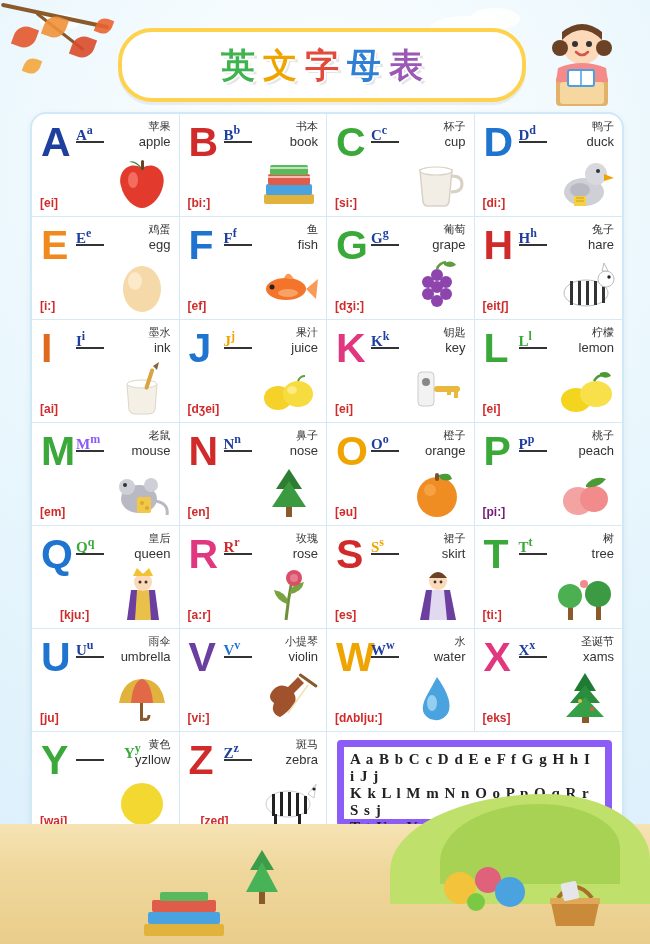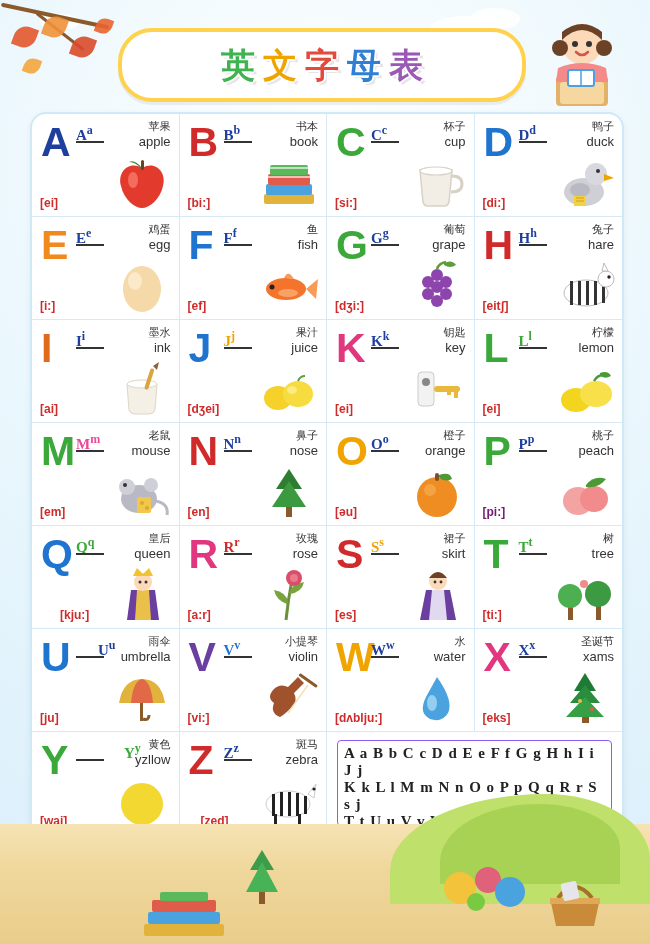--- a/index.html
+++ b/index.html
@@ -113,21 +113,21 @@
   }
   
   .strip{
     grid-column:span 3;
     height:103px;
     border-right:none;
     padding:8px 10px;
     box-sizing:border-box;
   }
   .strip-inner{
-    border:1px solid #8b5cf6;border-radius:4px;height:100%;
+    border:7px solid #8b5cf6;border-radius:4px;height:100%;
     padding:4px 6px;box-sizing:border-box;
     display:flex;flex-direction:column;justify-content:space-around;
     font-family:"Liberation Serif", serif;
     font-size:15px;font-weight:bold;color:#222;letter-spacing:1px;
   }
   
   .watermark{
     position:absolute;left:0;right:0;top:440px;
     text-align:center;
     font-family:"DejaVu Sans", sans-serif;
@@ -381,21 +381,21 @@
         <svg class="pic" viewBox="0 0 62 58">
           <ellipse cx="22" cy="40" rx="15" ry="12" fill="#f3d51f"></ellipse>
           <ellipse cx="42" cy="34" rx="16" ry="13" fill="#f7e04a"></ellipse>
           <path d="M40 21 Q44 14 52 15" stroke="#4c9a36" stroke-width="2.5" fill="none"></path>
           <path d="M46 13 Q54 10 57 16 Q50 20 46 15Z" fill="#4c9a36"></path>
         </svg>
       </div>
 
       <div class="cell">
         <div class="bigletter" style="color:#3aa93a;">M</div>
-        <div class="smallpair" style="color:#ec4899;text-align:center;"><span class="u">M</span><span class="l">m</span></div>
+        <div class="smallpair" style="color:#8b5cf6;text-align:center;"><span class="u">M</span><span class="l">m</span></div>
         <div class="underline"></div>
         <div class="zh">老鼠</div>
         <div class="en">mouse</div>
         <div class="phon" style="color:#d02b2b;">[em]</div>
         <svg class="pic" viewBox="0 0 62 58">
           <ellipse cx="28" cy="36" rx="18" ry="14" fill="#b9b9c4"></ellipse>
           <circle cx="16" cy="24" r="8" fill="#cfcfd8"></circle>
           <circle cx="40" cy="22" r="7" fill="#cfcfd8"></circle>
           <circle cx="14" cy="22" r="2" fill="#333"></circle>
           <path d="M44 38 q14 2 12 14" stroke="#b9b9c4" stroke-width="3" fill="none"></path>
@@ -509,21 +509,21 @@
           <rect x="14" y="40" width="5" height="14" fill="#8a5a2b"></rect>
           <circle cx="16" cy="30" r="12" fill="#4caf50"></circle>
           <rect x="42" y="40" width="5" height="14" fill="#8a5a2b"></rect>
           <circle cx="44" cy="28" r="13" fill="#3c9a43"></circle>
           <circle cx="30" cy="18" r="4" fill="#f28b8b"></circle>
         </svg>
       </div>
 
       <div class="cell">
         <div class="bigletter" style="color:#1f74d0;">U</div>
-        <div class="smallpair" style="color:#1f3f9e;margin-left:22px;"><span class="u">U</span><span class="l">u</span></div>
+        <div class="smallpair" style="color:#1f3f9e;"><span class="u">U</span><span class="l">u</span></div>
         <div class="underline"></div>
         <div class="zh">雨伞</div>
         <div class="en">umbrella</div>
         <div class="phon" style="color:#d02b2b;">[ju]</div>
         <svg class="pic" viewBox="0 0 62 58">
           <path d="M8 34 Q12 10 31 10 Q50 10 54 34 Z" fill="#e2b33c"></path>
           <path d="M20 34 Q22 12 31 10 Q40 12 42 34" fill="#e05c4a" opacity=".85"></path>
           <rect x="29" y="34" width="3" height="18" fill="#8a5a2b"></rect>
           <path d="M32 50 q6 2 6 -4" stroke="#8a5a2b" stroke-width="3" fill="none"></path>
         </svg>

